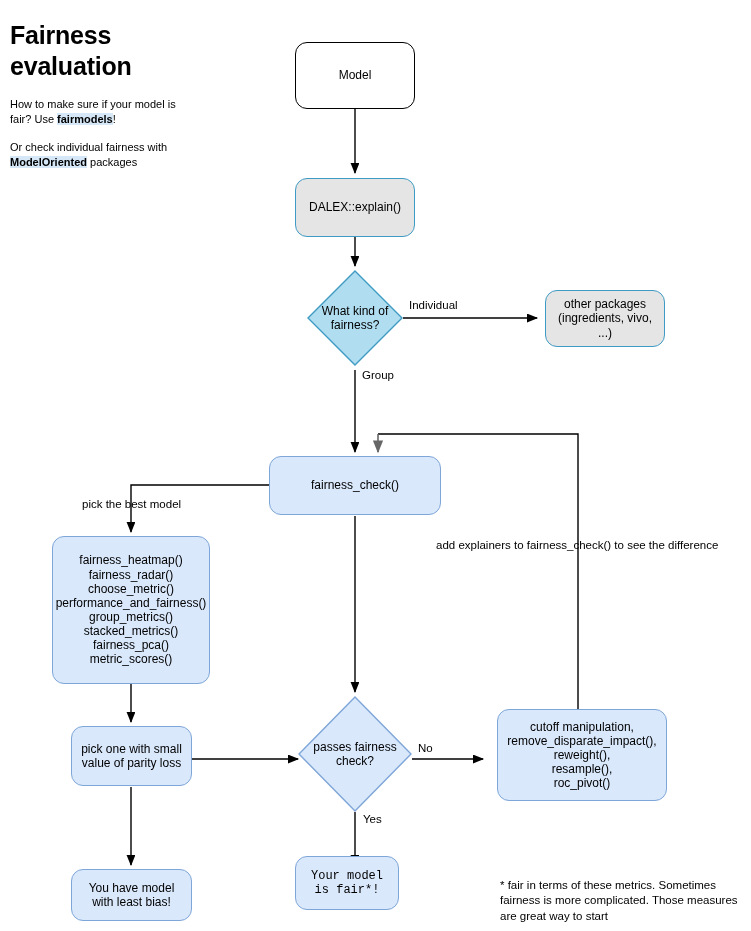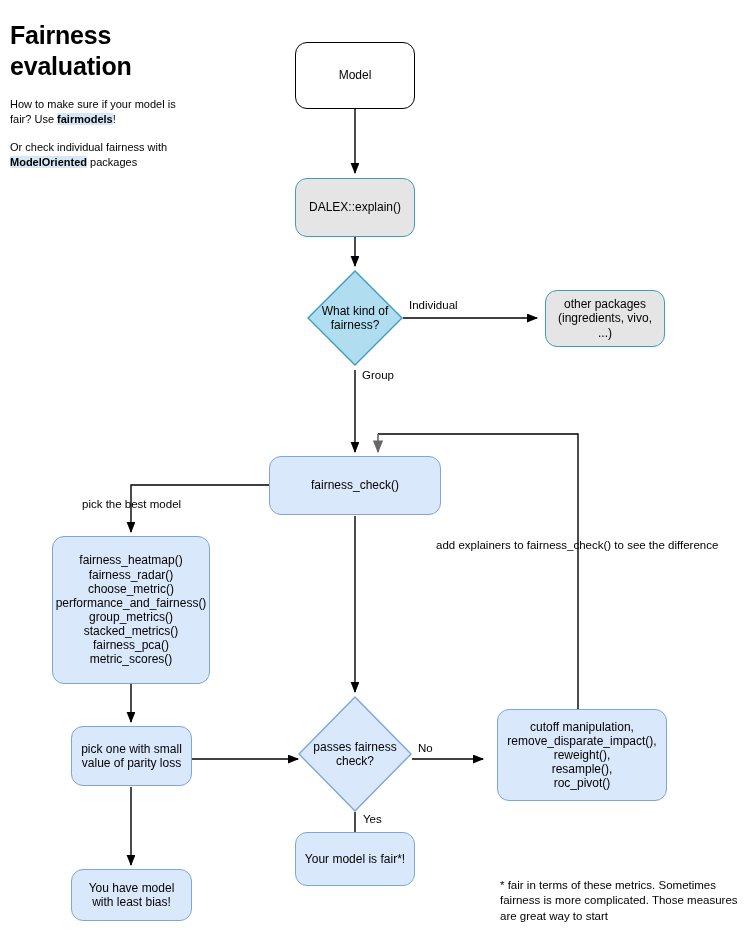--- a/index.html
+++ b/index.html
@@ -219,21 +219,21 @@
 remove_disparate_impact(),
 reweight(),
 resample(),
 roc_pivot()</span>
 </div>
 
 <div class="node node-lav" style="left:71px; top:869px; width:121px; height:52px;">
   <span>You have model with least bias!</span>
 </div>
 
-<div class="node node-lav" style="left:295px; top:832px; width:120px; height:54px;">
+<div class="node node-lav" style="left:295px; top:856px; width:104px; height:54px;font-family:Liberation Mono, monospace;">
   <span>Your model is fair*!</span>
 </div>
 
 <div class="edge-label" style="left:409px; top:299px;">Individual</div>
 
 <div class="edge-label" style="left:362px; top:369px;">Group</div>
 
 <div class="edge-label" style="left:82px; top:498px;">pick the best model</div>
 
 <div class="edge-label" style="left:436px; top:539px;">add explainers to fairness_check() to see the difference</div>

